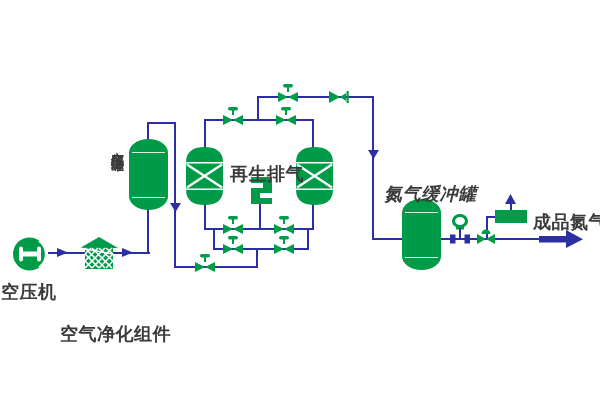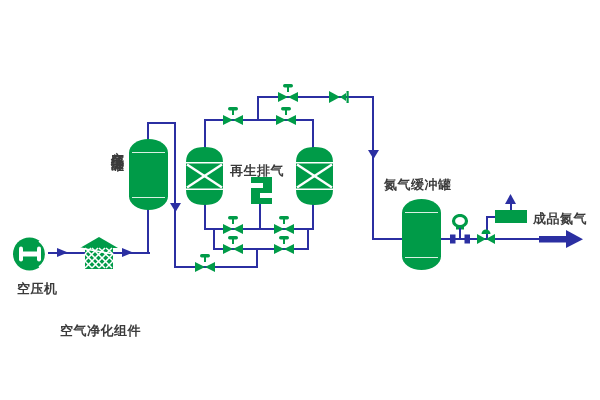--- a/index.html
+++ b/index.html
@@ -5,21 +5,21 @@
   html,body { margin:0; padding:0; background:#fff; }
   .canvas {
     position:relative; width:600px; height:400px; background:#fff;
     font-family:"DejaVu Sans", sans-serif; overflow:hidden;
   }
   .ph, .pv { position:absolute; background:var(--pipe,#2B2FA2); }
   .ph { height:2px; }
   .pv { width:2px; }
   .lbl {
     position:absolute; color:var(--label,#3B3B3B);
-    font-size:13px; font-weight:bold; white-space:nowrap; letter-spacing:.5px;
+    font-size:18px; font-weight:bold; white-space:nowrap; letter-spacing:.5px;
   }
   .lbl-v { writing-mode:vertical-rl; text-orientation:upright; letter-spacing:2px; white-space:normal; }
   .tank {
     position:absolute; width:39px; background:var(--equipment,#009B48);
     border-radius:20px / 14px;
   }
   .seam { position:absolute; left:3px; right:3px; height:1px; background:rgba(255,255,255,.85); }
   .icon { position:absolute; }
   .meterbox { position:absolute; background:var(--equipment,#009B48); }
   svg { display:block; }
@@ -267,20 +267,20 @@
   <div class="icon" style="left:477px; top:229px;">
     <svg width="18" height="15" viewBox="0 0 18 15">
         <g style="fill:var(--equipment,#009B48)">
       <path d="M4.5,5 A4.5,4.5 0 0 1 13.5,5 Z"></path>
       <polygon points="0,5 9,10 0,15"></polygon>
       <polygon points="18,5 9,10 18,15"></polygon>
     </g>
       </svg>
   </div>
 
-  <div class="lbl" style="left:17px; top:280px;">空压机</div>
+  <div class="lbl" style="left:1px; top:280px;">空压机</div>
   <div class="lbl" style="left:60px; top:280px;margin-top:42px;">空气净化组件</div>
   <div class="lbl lbl-v" style="left:108px; top:141px; height:70px; font-size:13px;">空气缓冲罐</div>
   <div class="lbl" style="left:230px; top:162px;">再生排气</div>
-  <div class="lbl" style="left:384px; top:176px;">氮气缓冲罐</div>
+  <div class="lbl" style="left:384px; top:182px;font-style:italic;">氮气缓冲罐</div>
   <div class="lbl" style="left:533px; top:210px;text-align:right;">成品氮气</div>
 
 </div>
 
 </body></html>

